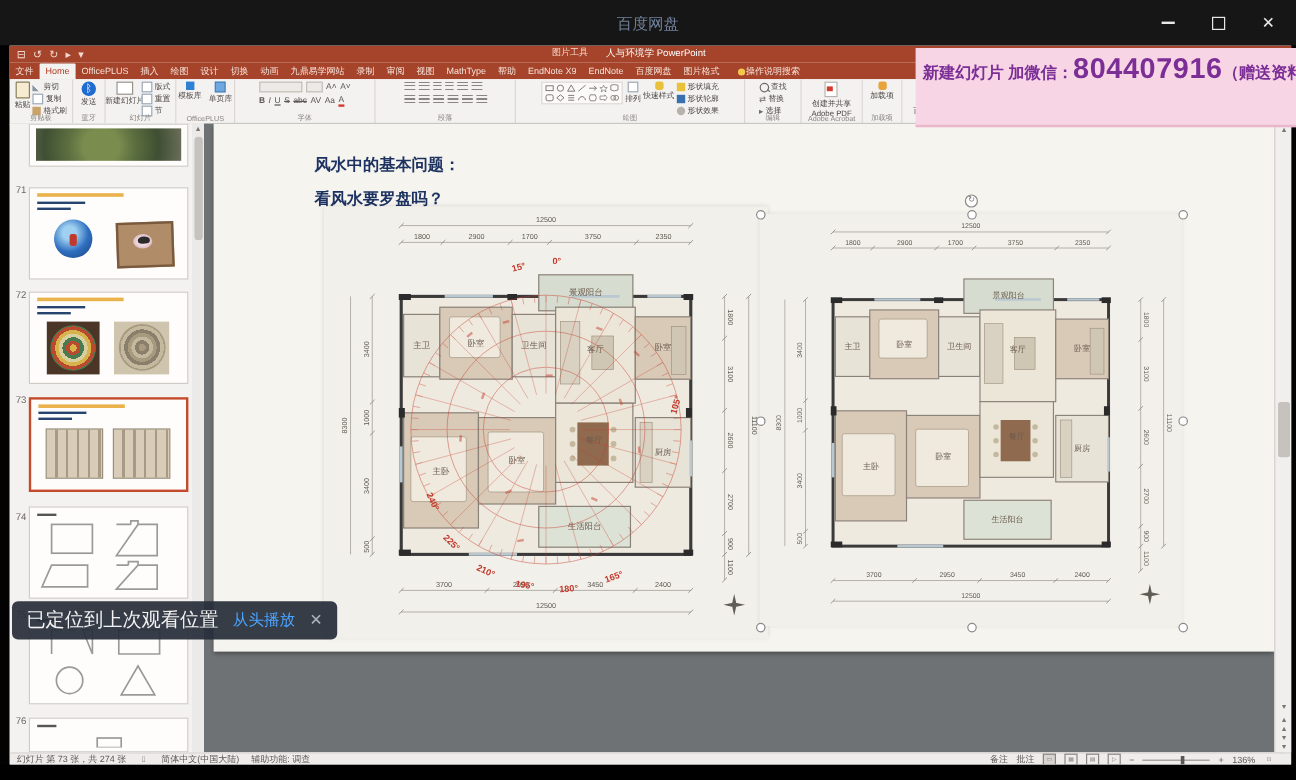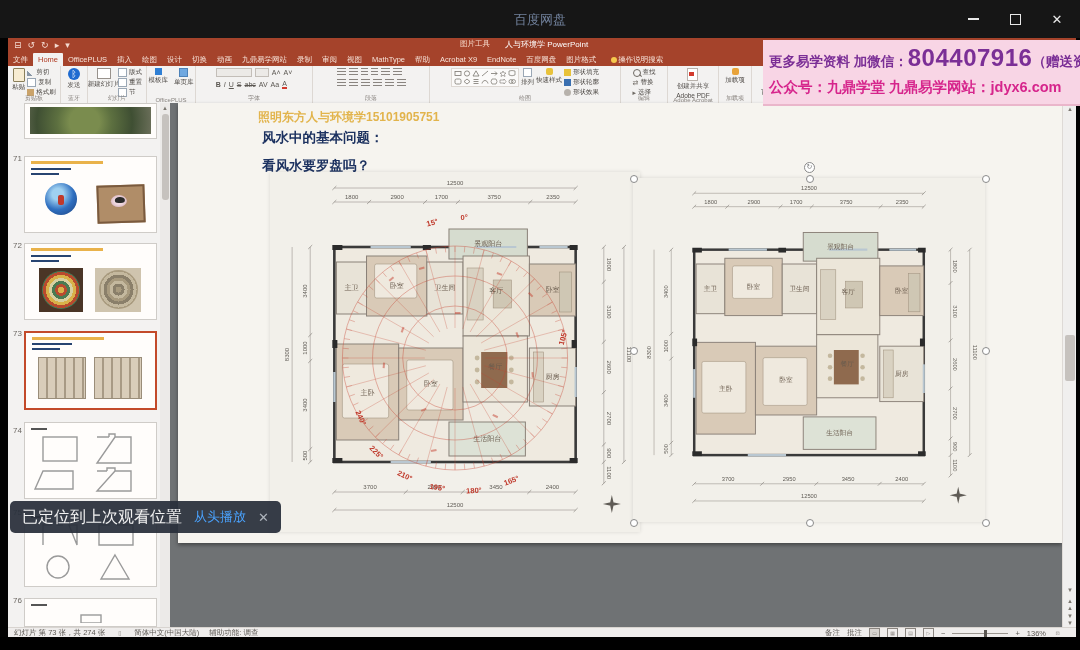--- a/index.html
+++ b/index.html
@@ -166,21 +166,21 @@
       <div class="tab">绘图</div>
       <div class="tab">设计</div>
       <div class="tab">切换</div>
       <div class="tab">动画</div>
       <div class="tab">九鼎易学网站</div>
       <div class="tab">录制</div>
       <div class="tab">审阅</div>
       <div class="tab">视图</div>
       <div class="tab">MathType</div>
       <div class="tab">帮助</div>
-      <div class="tab">Acrobat X9</div>
+      <div class="tab">EndNote X9</div>
       <div class="tab">EndNote</div>
       <div class="tab">百度网盘</div>
       <div class="tab">图片格式</div>
       <div id="ribbon-search">
         <span class="bulb"></span>
         <span>操作说明搜索</span>
       </div>
     </div>
 
   <div id="ribbon" class="abs">
@@ -502,21 +502,20 @@
         <rect x="56" y="16" width="20" height="8" fill="none" stroke="#9a9a9a" stroke-width="1.4"></rect>
         </svg>
       </div>
     </div>
   <div class="abs sb-scroll"></div>
   <div class="abs sb-up">▲</div>
   <div class="abs sb-thumb"></div>
 
   <div id="canvas-gray" class="abs"></div>
   <div id="slide" class="abs">
-    <div id="wm" class="abs">照明东方人与环境学15101905751</div>
     <div id="q1" class="abs question">风水中的基本问题：</div>
     <div id="q2" class="abs question">看风水要罗盘吗？</div>
 
     <div id="plan-left" class="planpage">
         <svg viewBox="0 0 368 360" preserveAspectRatio="none">
           <line x1="64" y1="16" x2="304" y2="16" stroke="#9a958f" stroke-width="0.6"></line>
           <line x1="62" y1="18" x2="66" y2="14" stroke="#8a8580" stroke-width=".7"></line>
           <line x1="302" y1="18" x2="306" y2="14" stroke="#8a8580" stroke-width=".7"></line>
           <text x="184" y="13" font-size="6" fill="#5f5b55" text-anchor="middle" class="dim">12500</text>
           <line x1="64" y1="30" x2="304" y2="30" stroke="#9a958f" stroke-width="0.6"></line>
@@ -908,22 +907,21 @@
         </div>
       <span>+</span>
       <span>136%</span>
       <span class="vicon" style="border:none">⊡</span>
     </div>
   </div>
 </div>
 
 <div id="banner" class="abs">
   <div class="l1">
-    <span>更多易学资料 加微信：</span><b>804407916</b><span>（赠送资料）</span>
+    <span>新建幻灯片 加微信：</span><b>804407916</b><span>（赠送资料）</span>
   </div>
-  <div class="l2">公众号：九鼎学堂 九鼎易学网站：jdyx6.com</div>
 </div>
 
 <div id="toast" class="abs">
   <span class="msg">已定位到上次观看位置</span>
   <span class="act">从头播放</span>
   <span class="x">✕</span>
 </div>
 
 </body></html>

